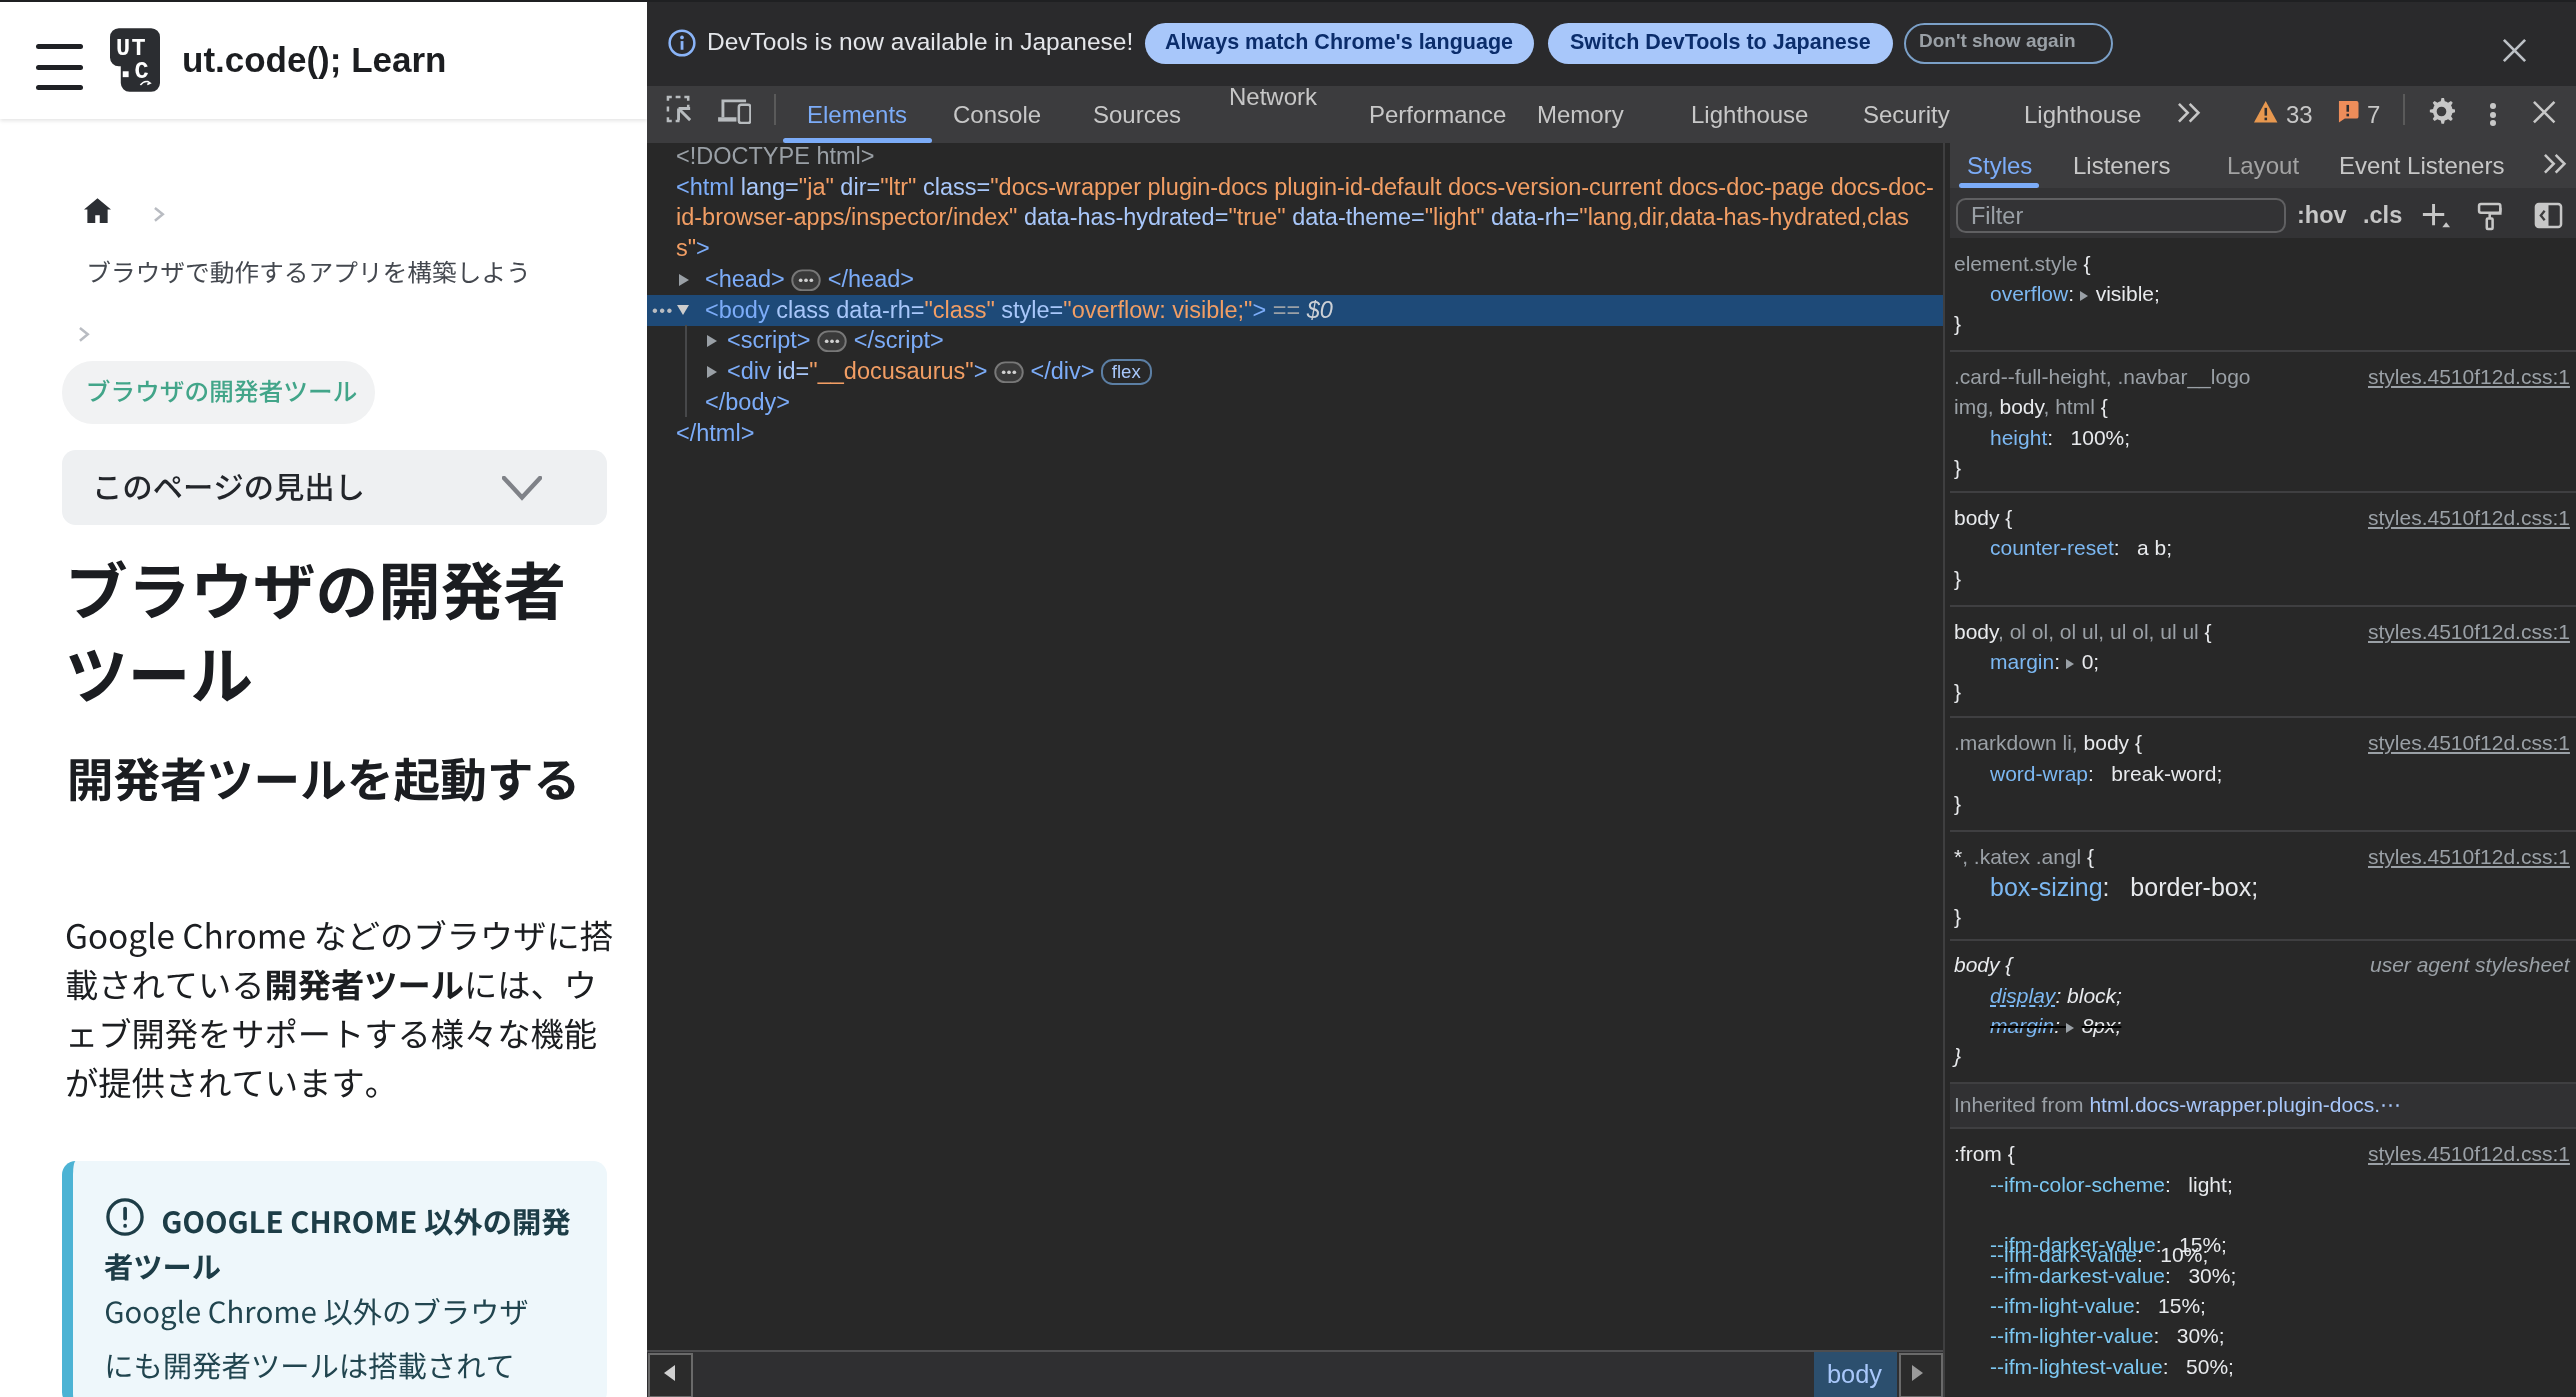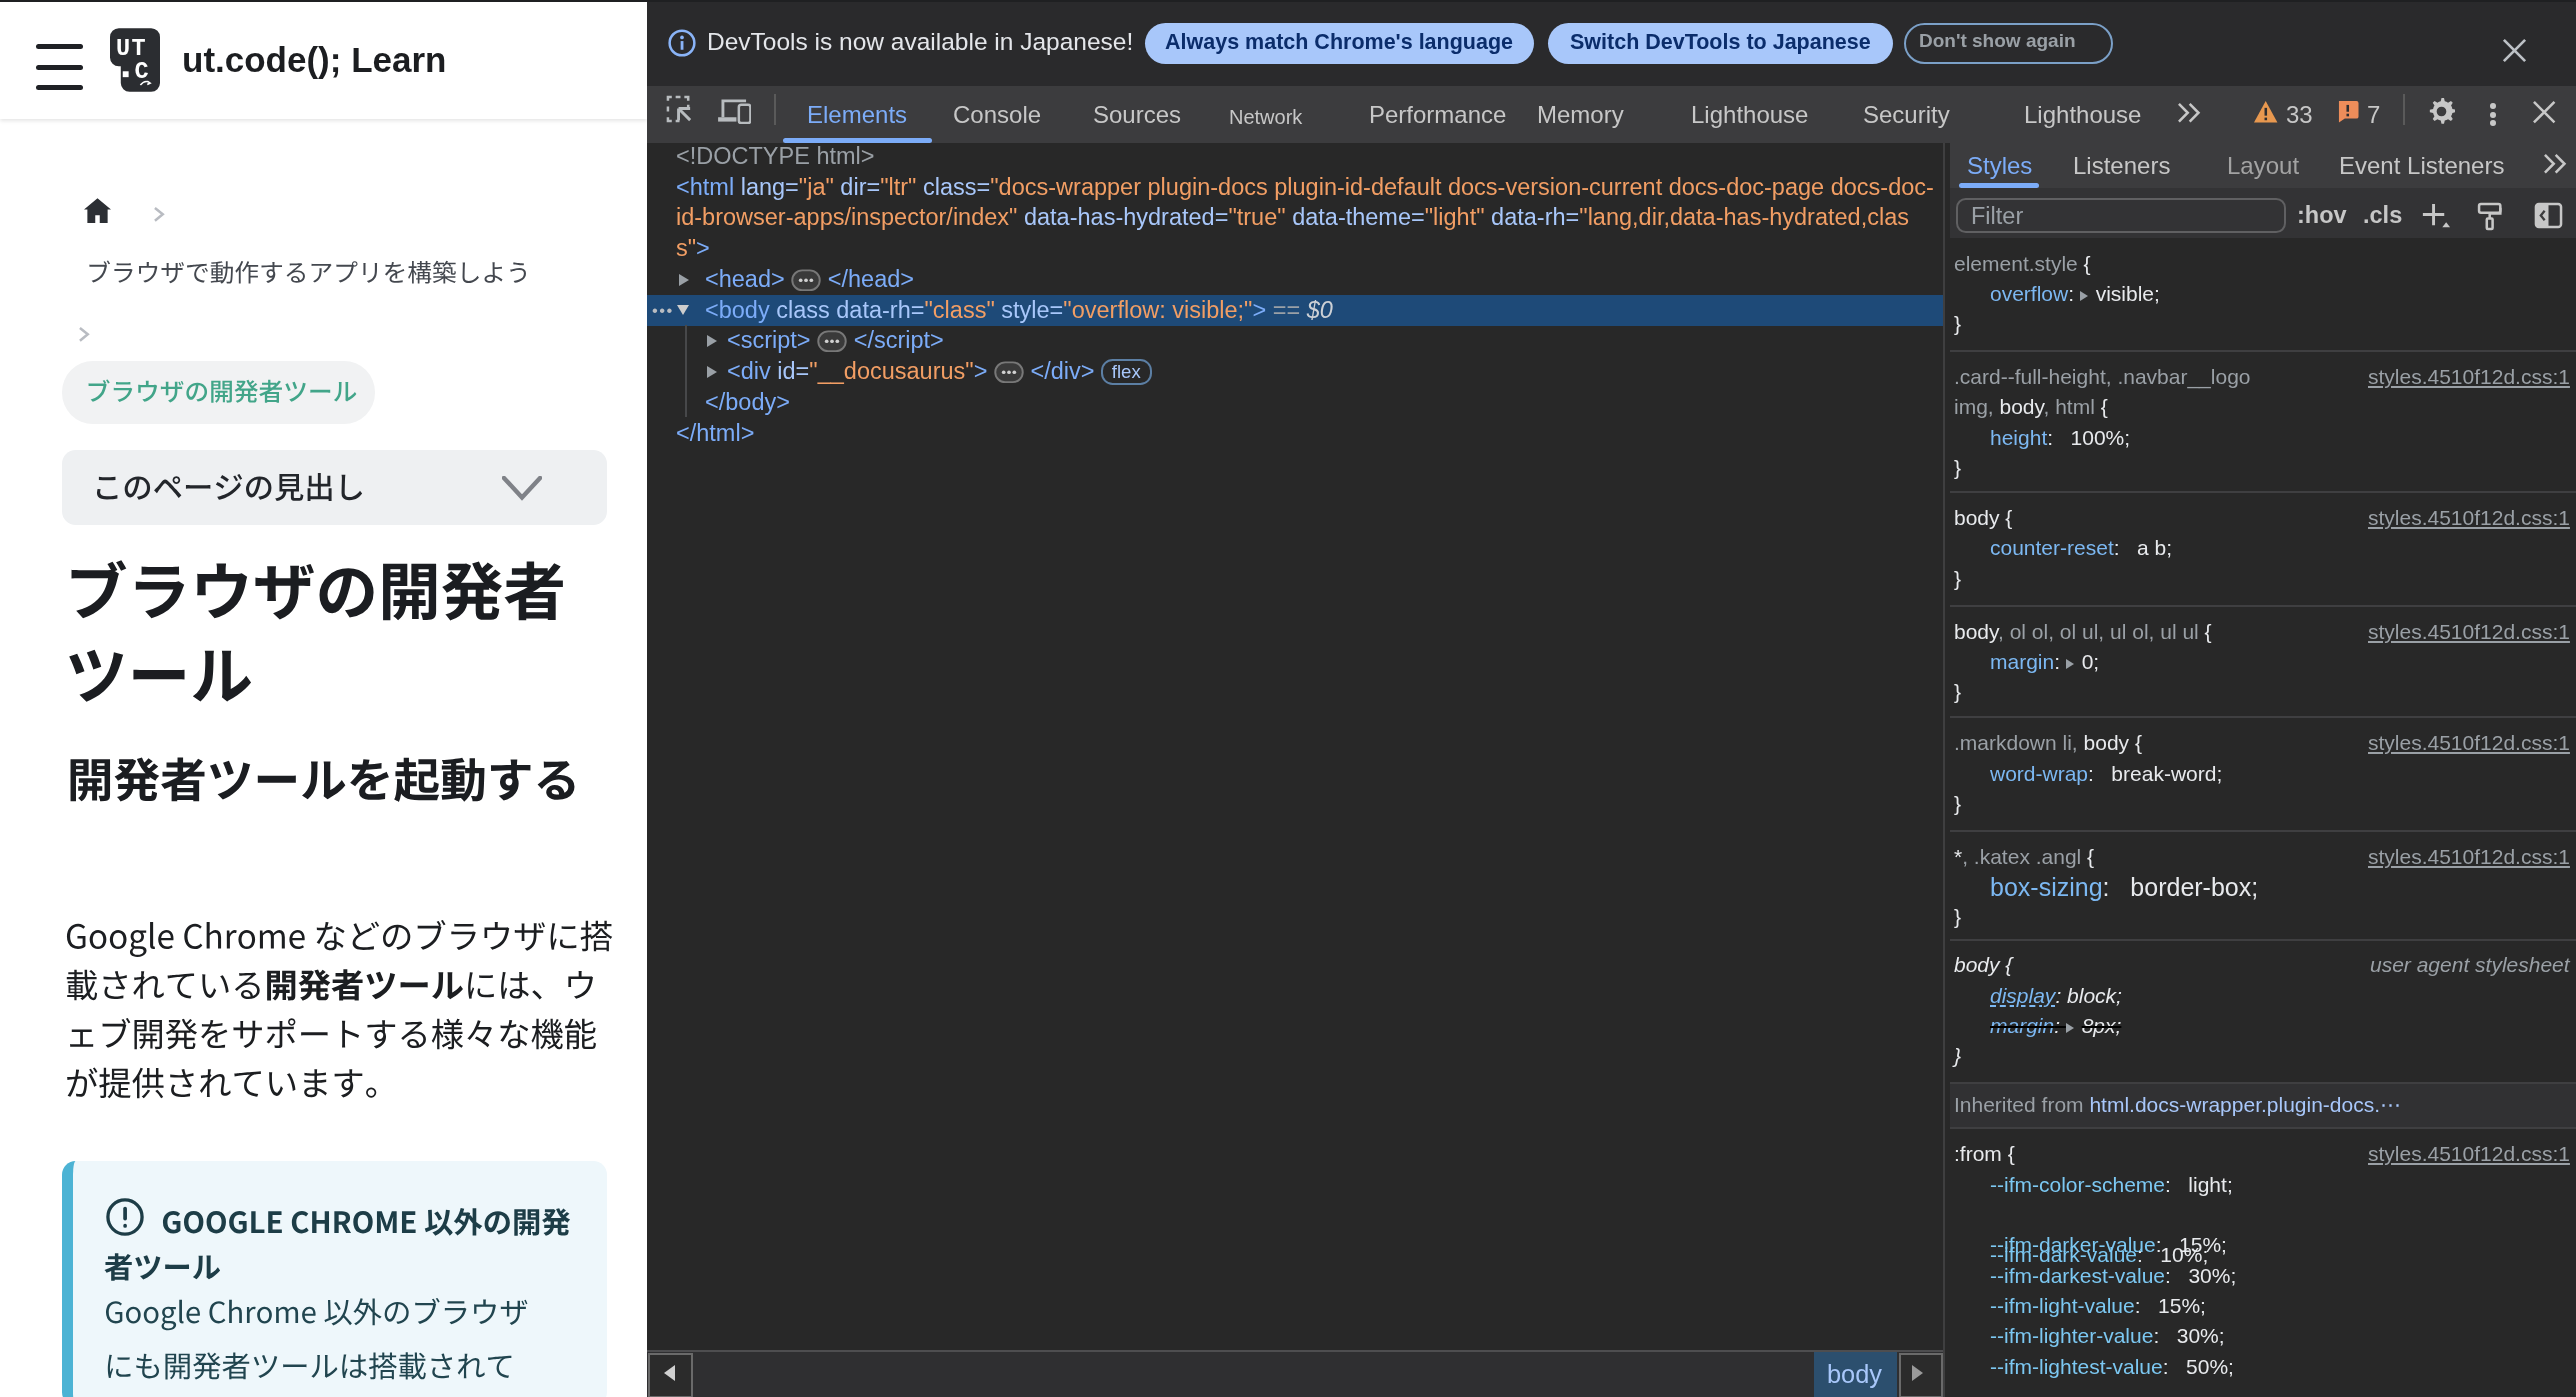--- a/index.html
+++ b/index.html
@@ -329,21 +329,21 @@
       <svg class="abs" style="left:71px;top:97px" width="33" height="27" viewBox="0 0 34 28">
 <path d="M5,21 v-17 h24" stroke="#b8bcbf" stroke-width="3" fill="none"></path>
 <rect x="0" y="21" width="19" height="4.5" fill="#b8bcbf"></rect>
 <rect x="21.5" y="8" width="12" height="19" rx="2.5" stroke="#b8bcbf" stroke-width="2.6" fill="none"></rect>
       </svg>
       <div class="abs" style="left:127px;top:94px;width:2px;height:31px;background:#5a5a5a"></div>
       <div class="row" style="left:160px;top:101px;font-size:24px;color:#7cacf8">Elements</div>
       <div class="abs" style="left:136px;top:138px;width:149px;height:4.9px;background:#7cacf8;border-radius:2.9px"></div>
       <div class="row" style="left:306px;top:101px;font-size:24px;color:#c7c7c7">Console</div>
       <div class="row" style="left:446px;top:101px;font-size:24px;color:#c7c7c7">Sources</div>
-      <div class="row" style="left:582px;top:106px;font-size:20px;color:#c7c7c7">Network</div>
+      <div class="row" style="left:582px;top:83px;font-size:24px;color:#c7c7c7">Network</div>
       <div class="row" style="left:722px;top:101px;font-size:24px;color:#c7c7c7">Performance</div>
       <div class="row" style="left:890px;top:101px;font-size:24px;color:#c7c7c7">Memory</div>
       <div class="row" style="left:1044px;top:101px;font-size:24px;color:#c7c7c7">Lighthouse</div>
       <div class="row" style="left:1216px;top:101px;font-size:24px;color:#c7c7c7">Security</div>
       <div class="row" style="left:1377px;top:101px;font-size:24px;color:#c7c7c7">Lighthouse</div>
       <svg class="abs" style="left:1529px;top:102px" width="25.4" height="21.5" viewBox="0 0 26 22">
 <path d="M3,2 l9,9 l-9,9 M14,2 l9,9 l-9,9" stroke="#c7c7c7" stroke-width="2.6" fill="none"></path>
       </svg>
       <svg class="abs" style="left:1606px;top:100px" width="25.4" height="23.5" viewBox="0 0 26 24">
 <path d="M13,1 L25,23 H1 z" fill="#e8984f"></path>

